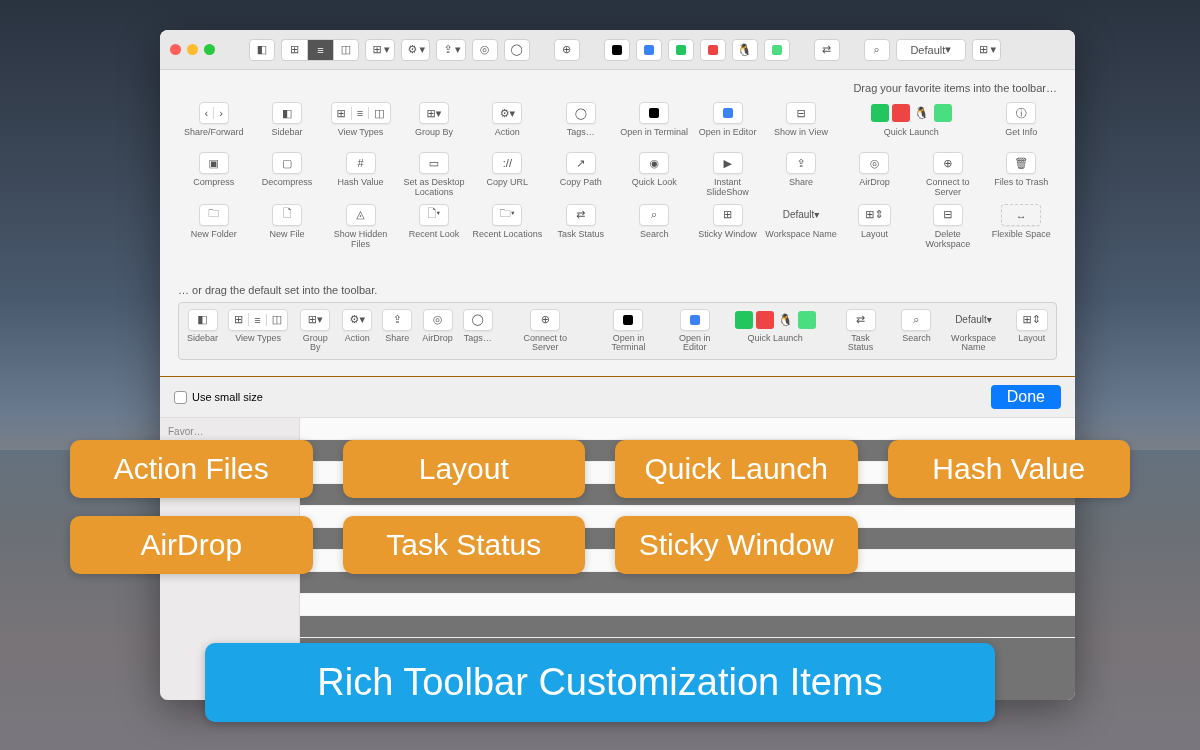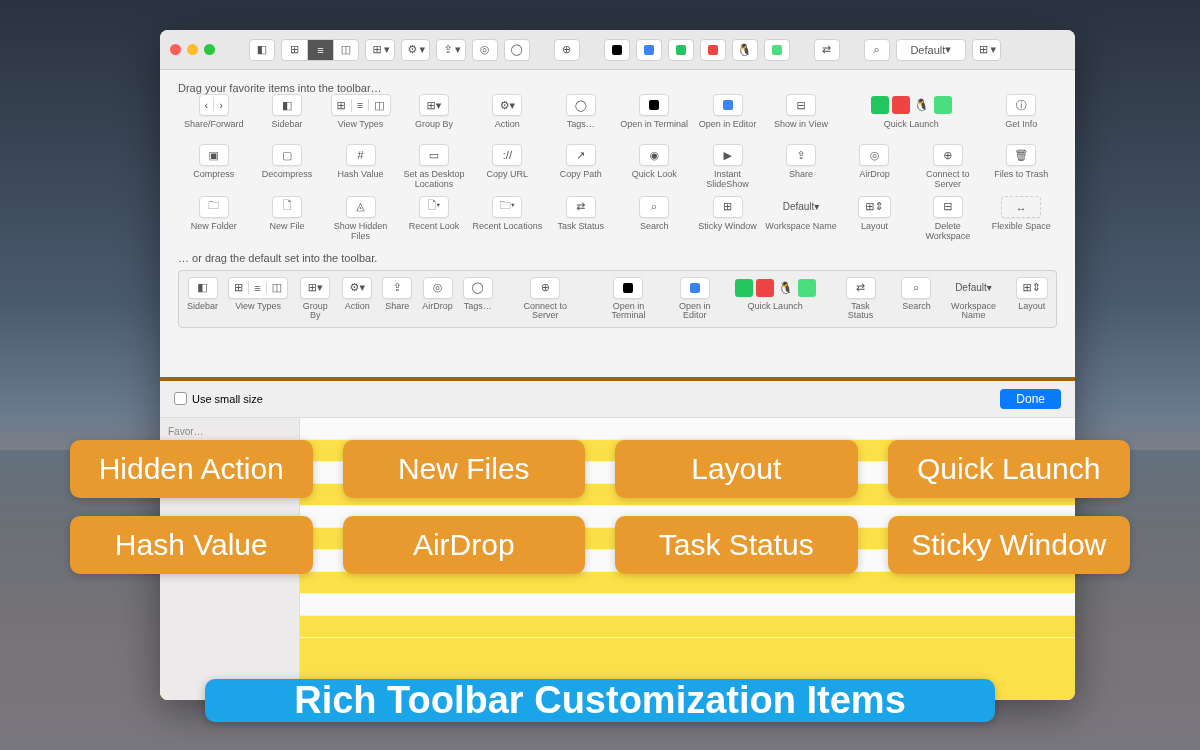--- a/index.html
+++ b/index.html
@@ -39,21 +39,21 @@
 .ic { width:14px; height:14px; display:flex; align-items:center; justify-content:center; }
 .sq { width:10px; height:10px; border-radius:2px; }
 .sq.black{background:#000;} .sq.blue{background:#3b82f6;} .sq.green{background:#22c55e;}
 .sq.red{background:#ef4444;} .sq.gr2{background:#4ade80;}
 .penguin { font-size:12px; }
 
 .sheet {
   padding: 12px 18px; font-size: 11px; color: #555;
   display:flex; flex-direction:column; flex:1; overflow:hidden;
 }
-.instr { margin-bottom: 0; }
+.instr { margin-bottom: 8px; text-align: right; }
 
 .palette {
   display:grid; grid-template-columns: repeat(12, 1fr); gap: 4px 2px;
   margin-bottom: 6px;
 }
 .pal-item { display:flex; flex-direction:column; align-items:center; gap:4px; }
 .pal-icon {
   height:22px; min-width:30px; padding:0 6px; background:#fff; border:1px solid #d8d8d8;
   border-radius:4px; display:flex; align-items:center; justify-content:center;
   font-size:11px; color:#555; box-shadow:0 1px 1px rgba(0,0,0,.05);
@@ -62,58 +62,58 @@
 .pal-icon.seg > span { padding:0 5px; border-right:1px solid #d8d8d8; }
 .pal-icon.seg > span:last-child { border:none; }
 .pal-icon.multi { gap:3px; padding:0 4px; background:transparent; border:none; box-shadow:none; }
 .pal-icon.multi > span { width:18px; height:18px; border-radius:3px; display:flex; align-items:center; justify-content:center; }
 .pal-icon.plain { background:transparent; border:1px dashed #ccc; width:40px; }
 .pal-icon.txt { border:none; background:transparent; font-size:10px; box-shadow:none; }
 .pal-label { font-size:9px; color:#666; text-align:center; line-height:1.1; min-height:18px; }
 
 .row2 { grid-template-columns: repeat(12,1fr); }
 
-.instr2 { margin: 4px 0 6px; }
+.instr2 { margin: 28px 0 6px; }
 .defbar {
   border:1px solid #d0d0d0; border-radius:4px; background:#efefef;
   padding: 6px 8px; display:flex; align-items:flex-start; gap:10px; flex-wrap:nowrap;
 }
 .def-item { display:flex; flex-direction:column; align-items:center; gap:3px; }
 .def-space { flex:1; }
 
 .footer {
   display:flex; align-items:center; padding:8px 14px;
-  border-top:4px solid #a16207; background:#efefef; font-size:11px;
+  border-top:1px solid #a16207; background:#efefef; font-size:11px;
 }
 .chk { width:13px; height:13px; margin-right:5px; border:1px solid #999; border-radius:3px; background:#fff; }
 .done-btn {
   margin-left:auto; background:#0a7aff; color:#fff; padding:3px 16px;
-  border-radius:4px; font-size:12px;
+  border-radius:4px; font-size:16px;
 }
 
 
 .bgpane {
-  flex:1; display:flex; background:#fde047; border-top:1px solid #ddd;
+  flex:1; display:flex; background:#737373; border-top:1px solid #ddd;
 }
 .side { width:140px; background:#eceaea; border-right:1px solid #ddd; padding:8px; font-size:10px; color:#888; }
 .rows { flex:1; }
 .rowline { height:22px; border-bottom:1px solid #f0f0f0; }
 .rowline:nth-child(odd){ background:#fafafa; }
 
 
 .callouts { position:absolute; top:440px; left:70px; right:70px; display:grid; grid-template-columns:repeat(4,1fr); gap:18px 30px; }
 .callout {
   background:#e89a2e; color:#fff; font-size:30px; font-weight:400;
   border-radius:10px; padding:12px 10px; text-align:center;
   box-shadow:0 2px 8px rgba(0,0,0,.2);
 }
 .banner {
   position:absolute; bottom:28px; left:205px; right:205px;
-  background:#1ba4e8; color:#fff; font-size:38px; font-weight:700;
-  border-radius:10px; text-align:center;
+  background:#1ba4e8; color:#fff; font-size:38px; font-weight:400;
+  border-radius:10px; padding:18px; text-align:center;
   box-shadow:0 2px 10px rgba(0,0,0,.25);
 }
 </style>
 </head>
 <body>
 
 <div class="ocean"></div>
 
 <div class="window">
 
@@ -454,22 +454,21 @@
       <div class="rowline"></div>
       <div class="rowline"></div>
       <div class="rowline"></div>
       <div class="rowline"></div>
     </div>
   </div>
 
 </div>
 
 <div class="callouts">
-  <div class="callout">Hidden Action</div>
-  <div class="callout">New Files</div>
+  <div class="callout">Action Files</div>
   <div class="callout">Layout</div>
   <div class="callout">Quick Launch</div>
   <div class="callout">Hash Value</div>
   <div class="callout">AirDrop</div>
   <div class="callout">Task Status</div>
   <div class="callout">Sticky Window</div>
 </div>
 <div class="banner">Rich Toolbar Customization Items</div>
 
 </body></html>

